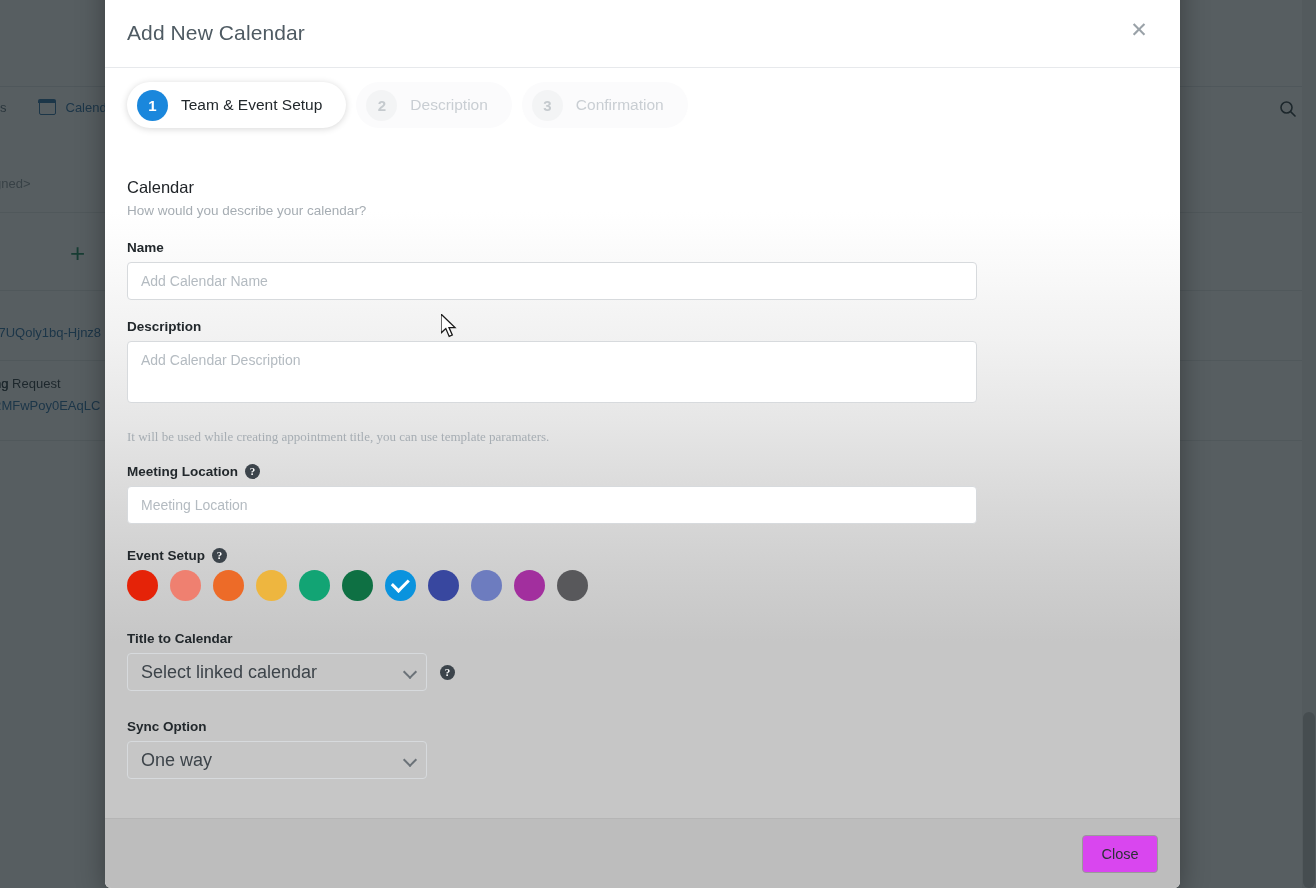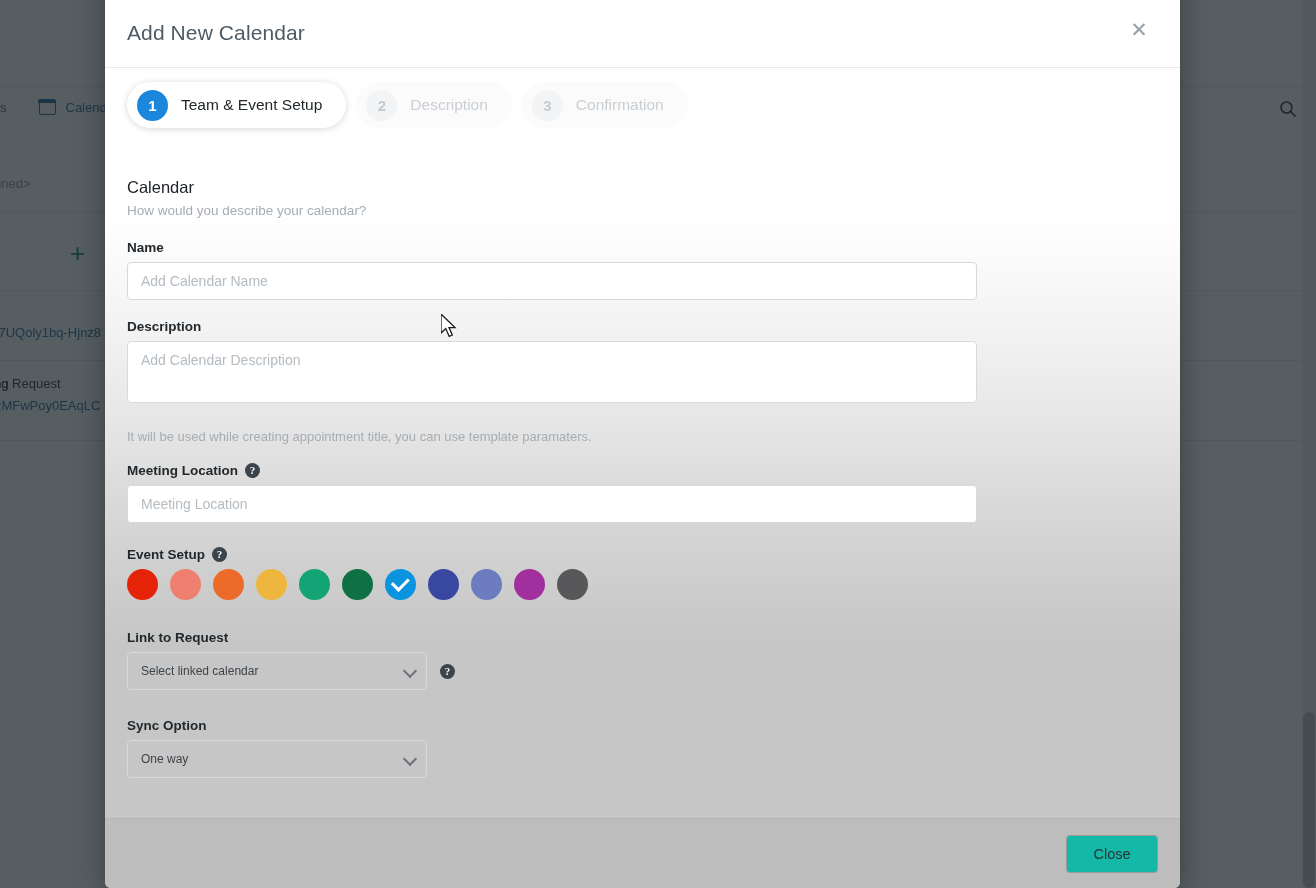--- a/index.html
+++ b/index.html
@@ -149,21 +149,21 @@
     background: #fff;
     padding: 0 13px;
     font-size: 14px; color: #32383d;
     font-family: "Liberation Sans", sans-serif;
     outline: none;
   }
   .inp::placeholder { color: #b4bbc1; }
   textarea.inp {
     height: 62px; padding-top: 9px; resize: none; line-height: 1.35;
   }
-  .hint { font-size: 13px; color: #a6adb3; margin-top: 22px; }
+  .hint { font-size: 13px; color: #a6adb3; margin-top: 22px; font-family: Liberation Serif, serif; }
 
   
   .swatches { display: flex; gap: 12px; margin-top: 2px; }
   .sw {
     width: 31px; height: 31px; border-radius: 50%;
     cursor: pointer; position: relative;
     display: flex; align-items: center; justify-content: center;
   }
   .sw.sel::after {
     content: "";
@@ -172,21 +172,21 @@
     transform: rotate(-45deg) translate(1px,-2px);
   }
 
   
   .sel-wrap { position: relative; width: 300px; }
   select.sel {
     width: 300px; height: 38px;
     border: 1px solid #d7dadd; border-radius: 4px;
     background: transparent;
     padding: 0 34px 0 13px;
-    font-size: 12px; color: #3d444a;
+    font-size: 18px; color: #3d444a;
     font-family: "Liberation Sans", sans-serif;
     -webkit-appearance: none; appearance: none;
     outline: none;
   }
   .chev {
     position: absolute; right: 12px; top: 14px;
     width: 10px; height: 10px;
     border-right: 2px solid #6b7278; border-bottom: 2px solid #6b7278;
     transform: rotate(45deg); pointer-events: none;
   }
@@ -197,21 +197,21 @@
     background: #bdbdbd;
     border-top: 1px solid #b5b5b5;
     display: flex; align-items: center; justify-content: flex-end;
     gap: 14px; padding: 0 22px;
   }
   .btn {
     height: 38px; border-radius: 4px; font-size: 14.5px;
     cursor: pointer; font-family: "Liberation Sans", sans-serif;
   }
   .btn-close {
-    width: 92px; background: #14b8a6; border: 1px solid #9a9a9a; color: #2b3135;
+    width: 76px; background: #d946ef; border: 1px solid #9a9a9a; color: #2b3135;
   }
   .btn-save {
     padding: 0 22px; background: #0a7634; border: 1px solid #0a7634;
     color: #ffffff; font-weight: 700;
   }
 
   
   #page-scroll {
     position: absolute; right: 0; top: 0; width: 14px; height: 888px;
     background: #f0f0f0;
@@ -328,21 +328,21 @@
           <div class="sw" style="background: rgb(14, 112, 67);"></div>
           <div class="sw sel" style="background: rgb(10, 147, 222);"></div>
           <div class="sw" style="background: rgb(56, 71, 159);"></div>
           <div class="sw" style="background: rgb(109, 124, 191);"></div>
           <div class="sw" style="background: rgb(162, 47, 158);"></div>
           <div class="sw" style="background: rgb(88, 88, 91);"></div>
         </div>
     </div>
 
     <div class="field">
-      <div class="flabel">Link to Request</div>
+      <div class="flabel">Title to Calendar</div>
       <div class="row-inline">
         <div class="sel-wrap">
           <select class="sel" id="linked-cal-select"><option value="Select linked calendar">Select linked calendar</option></select>
           <span class="chev"></span>
         </div>
         <span class="help-ico">?</span>
       </div>
     </div>
 
     <div class="field" style="margin-top:28px;">

